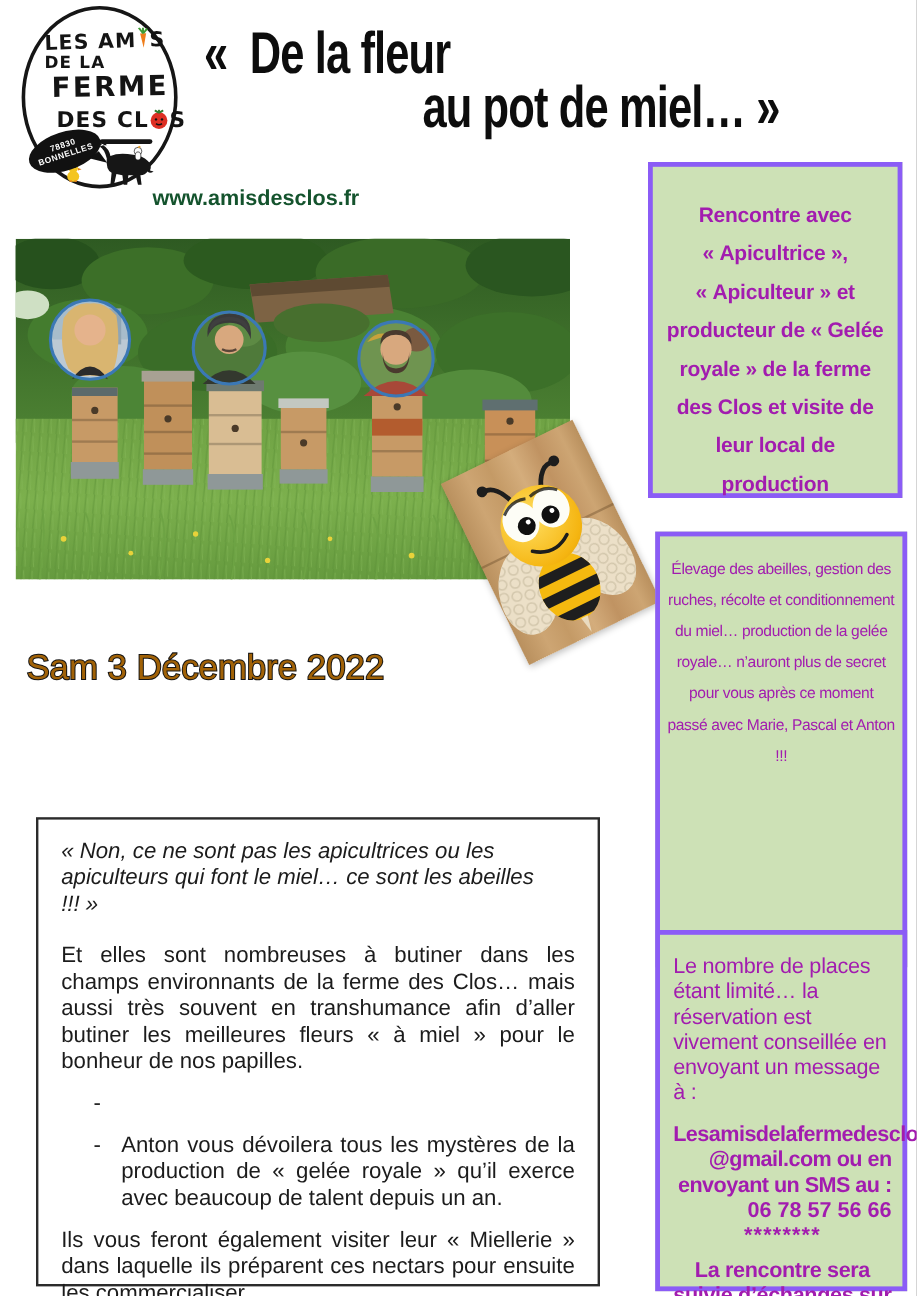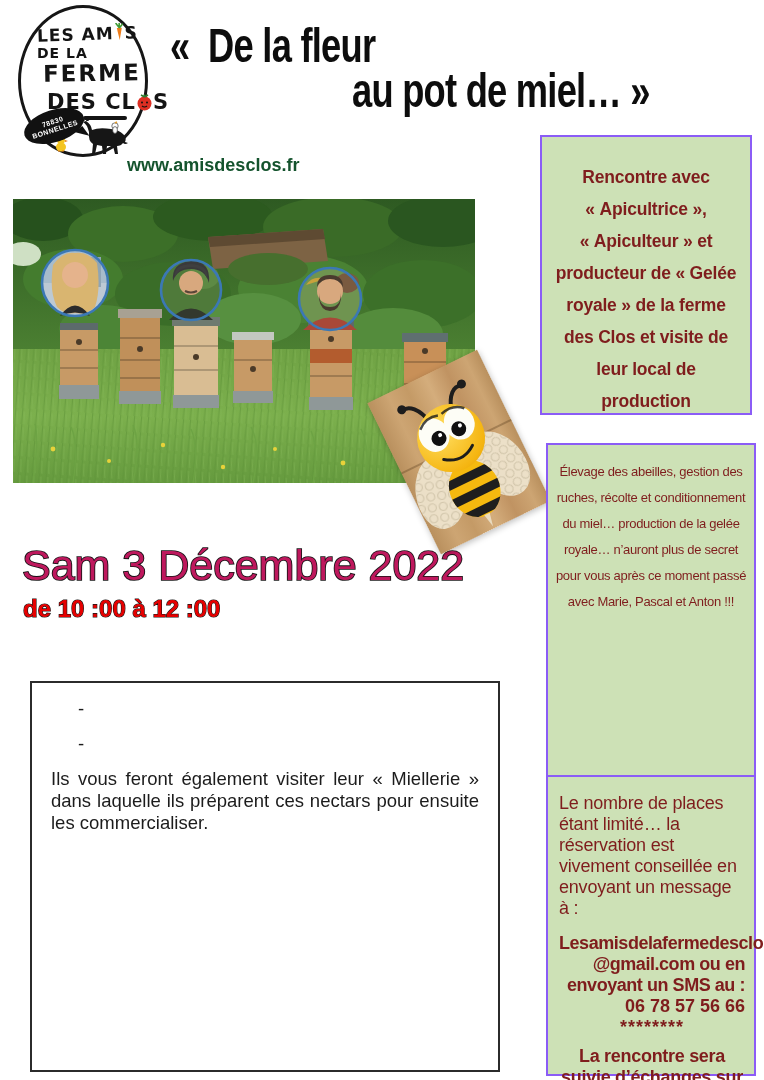--- a/index.html
+++ b/index.html
@@ -10,21 +10,21 @@
     font-family:"Liberation Sans", sans-serif; color:#1a1a1a;
   }
 
   
   .logo { position:absolute; left:18px; top:5px; width:130px; height:152px;
           border:3px solid #161616; border-radius:50%; background:#fff; z-index:5; }
   .logo-line { position:absolute; font-family:"DejaVu Sans", sans-serif; font-weight:700; color:#141414; white-space:nowrap; }
   .l1 { left:16px; top:16px;  font-size:17px; letter-spacing:1px; transform:rotate(-2deg); }
   .l2 { left:16px; top:37px;  font-size:14px; letter-spacing:1px; }
   .l3 { left:22px; top:52px;  font-size:23px; letter-spacing:2px; transform:rotate(-1deg); }
-  .l4 { left:26px; top:82px;  font-size:21px; letter-spacing:1px; }
+  .l4 { left:26px; top:82px;  font-size:18px; letter-spacing:1px; }
   .logo-underline { position:absolute; left:62px; top:108px; width:44px; height:4px; background:#141414; border-radius:2px; }
   .badge { position:absolute; left:2px; top:102px; width:62px; height:32px; background:#111;
            border-radius:50%; transform:rotate(-18deg); z-index:2;
            display:flex; flex-direction:column; align-items:center; justify-content:center; }
   .badge:after { content:""; position:absolute; right:2px; bottom:-6px; width:0; height:0;
            border-left:10px solid transparent; border-top:12px solid #111; transform:rotate(-18deg); }
   .badge span { color:#fff; font-size:7px; font-weight:700; line-height:8px; letter-spacing:.5px; }
   .logo svg.inline-ico { vertical-align:-2px; }
 
   
@@ -44,38 +44,38 @@
   
   .bee-photo { position:absolute; left:398px; top:368px; width:122px; height:168px;
     transform:rotate(-26deg); z-index:2;
     background:
       linear-gradient(90deg, #b9905e 0%, #cda573 18%, #c49a66 34%, #d4ad7c 52%, #c09362 70%, #cda573 88%, #b9905e 100%);
     box-shadow:0 2px 6px rgba(0,0,0,.25); }
   .bee-photo:before { content:""; position:absolute; left:0; top:46%; width:100%; height:2px; background:rgba(90,60,30,.35); }
   .bee-photo svg { position:absolute; inset:0; width:100%; height:100%; }
 
   
-  .event-date { position:absolute; left:22px; top:541px; font-size:43px; font-weight:400;
-    color:#be185d; -webkit-text-stroke:1.7px #141414; paint-order:stroke fill; white-space:nowrap; }
+  .event-date { position:absolute; left:22px; top:541px; font-size:29px; font-weight:400;
+    color:#a16207; -webkit-text-stroke:1.7px #141414; paint-order:stroke fill; white-space:nowrap; }
   .event-time { position:absolute; left:23px; top:595px; font-size:24px; font-weight:700;
     color:#e60000; -webkit-text-stroke:1.2px #141414; paint-order:stroke fill; white-space:nowrap; }
   .event-anim { position:absolute; left:33px; top:636px; font-size:25px; font-weight:700; color:#a21caf; white-space:nowrap;margin-top:48px; }
 
   
   .main-box { position:absolute; left:30px; top:681px; width:470px; height:391px;
     border:2px solid #2b2b2b; background:#fff; padding:15px 19px 0 19px;
     font-size:18.5px; line-height:22px; color:#1c1c1c; z-index:1; }
   .main-box .quote { font-style:italic; margin-bottom:21px; }
   .main-box p.just { text-align:justify; margin-bottom:13px; }
   .bullet { display:flex; margin:0 0 13px 0; }
   .bullet-dash { flex:0 0 50px; padding-left:27px; }
   .bullet-text { flex:1; text-align:justify; }
 
   
-  .gbox { position:absolute; background:#cde1b6; border:2px solid #8b5cf6; z-index:3; color:#7f1d1d; }
+  .gbox { position:absolute; background:#cde1b6; border:4px solid #8b5cf6; z-index:3; color:#a21caf; }
   .gbox1 { left:540px; top:135px; width:212px; height:280px; padding:24px 8px 0 8px;
            font-size:17.5px; font-weight:700; text-align:center; line-height:32px; letter-spacing:-.2px; }
   .gbox2 { left:546px; top:443px; width:210px; height:363px; padding:14px 6px 0 6px;
            font-size:13px; font-weight:400; text-align:center; line-height:26px; letter-spacing:-.3px; }
   .gbox3 { left:546px; top:775px; width:210px; height:301px; padding:16px 9px 0 11px; font-size:18px; line-height:21px; }
   .gbox3 .intro { text-align:left; letter-spacing:-.2px; margin-bottom:14px; }
   .gbox3 .contact { font-weight:700; text-align:right; letter-spacing:-.45px; margin-bottom:0; }
   .gbox3 .phone { font-weight:700; text-align:right; }
   .gbox3 .stars { font-weight:700; text-align:center; letter-spacing:1px; margin-bottom:8px; }
   .gbox3 .footer { font-weight:700; text-align:center; letter-spacing:-.3px; }
@@ -332,26 +332,28 @@
 
   <div class="gbox gbox3">
     <p class="intro">Le nombre de places étant limité… la réservation est vivement conseillée  en envoyant un message à :</p>
     <p class="contact">Lesamisdelafermedesclos @gmail.com ou en envoyant un SMS au :</p>
     <p class="phone">06 78 57 56 66</p>
     <p class="stars">********</p>
     <p class="footer">La rencontre sera suivie d’échanges sur le sujet autour d’un pot… local !!!!</p>
   </div>
 
   <div class="event-date">Sam 3 Décembre 2022</div>
-  <div class="event-time">de 10 :00 à 12 :00</div>
   <div class="event-anim">Animation : Marie, Pascal et Anton</div>
 
   <div class="main-box">
+    <p class="quote">«&nbsp;Non, ce ne sont pas les apicultrices ou les apiculteurs qui font le miel… ce sont les abeilles !!!&nbsp;»</p>
+    <p class="just">Et elles sont nombreuses à butiner dans les champs environnants de la ferme des Clos… mais aussi très souvent en transhumance afin d’aller butiner les meilleures fleurs «&nbsp;à miel&nbsp;» pour le bonheur de nos papilles.</p>
     <div class="bullet">
       <span class="bullet-dash">-</span>
     </div>
     <div class="bullet">
       <span class="bullet-dash">-</span>
+      <span class="bullet-text">Anton vous dévoilera tous les mystères de la production de «&nbsp;gelée royale&nbsp;» qu’il exerce avec beaucoup de talent depuis un an.</span>
     </div>
     <p class="just">Ils vous feront également visiter leur «&nbsp;Miellerie&nbsp;» dans laquelle ils préparent ces nectars pour ensuite les commercialiser.</p>
   </div>
 
 </div>
 
 </body></html>

